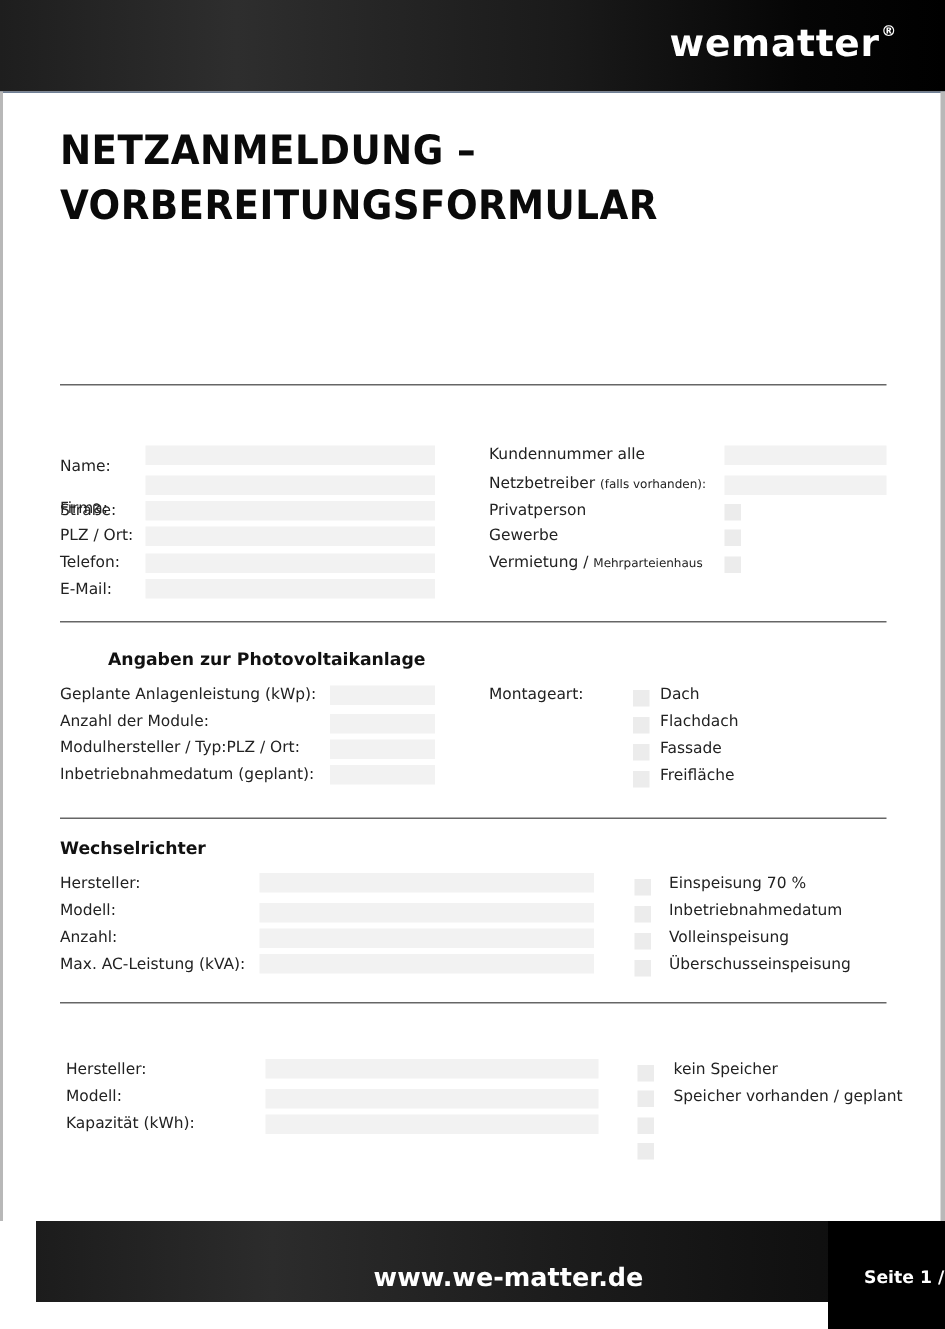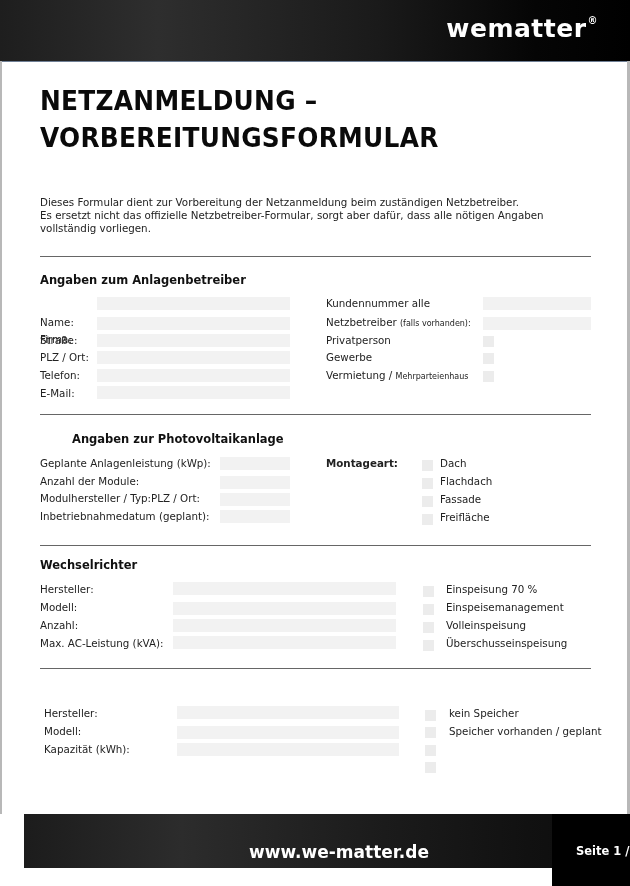--- a/index.html
+++ b/index.html
@@ -16,21 +16,21 @@
   .logo sup { font-size:10px; position:relative; top:-4px; margin-left:1px; font-weight:bold; }
   .title { position:absolute; left:40px; top:82px; font-family:"DejaVu Sans", sans-serif; font-weight:bold;
            font-size:27px; line-height:37px; letter-spacing:0.3px; transform:scaleX(0.92); transform-origin:left; color:#0a0a0a; }
   .subtitle { position:absolute; left:40px; top:170px; font-weight:bold; font-size:11.5px; }
   .intro { position:absolute; left:40px; top:196px; width:560px; font-size:10.3px; line-height:13px; color:#222; }
   .hr { position:absolute; left:40px; width:551px; height:1px; background:#666; }
   .sec-title { position:absolute; font-weight:bold; font-size:11.5px; color:#111; }
   .sec-title small { font-weight:normal; font-size:8.5px; }
   .lbl { position:absolute; font-size:10.3px; color:#222; white-space:nowrap; }
   .lbl small { font-size:8px; }
-  .lbl.bold { font-weight:bold; }
+  .lbl.bold { font-weight:normal; }
   .field { position:absolute; height:13px; background:#f2f2f2; border:none; padding:0; margin:0; }
   .chk { position:absolute; width:11px; height:11px; background:#ececec; }
   .footer { position:absolute; left:0; top:814px; width:630px; height:54px;
             background:linear-gradient(90deg,#1c1c1c 0%,#2c2c2c 25%,#1c1c1c 55%,#111 80%,#0a0a0a 100%);margin-left:24px; }
   .footer-right { position:absolute; left:528px; top:0; width:102px; height:72px; background:#000; }
   .url { position:absolute; left:0; width:630px; top:28px; text-align:center; color:#fff; font-weight:bold; font-size:17px; }
   .url span { position:relative; left:0px; }
   .pagenum { position:absolute; left:552px; top:30px; color:#fff; font-weight:bold; font-size:11.5px; }
 </style>
 </head>
@@ -40,33 +40,27 @@
   <div class="header">
     <div class="logo"><span>wematter</span><sup>®</sup></div>
   </div>
   <div class="border-l"></div>
   <div class="border-r"></div>
 
   <div class="title">
     <div>NETZANMELDUNG –</div>
     <div>VORBEREITUNGSFORMULAR</div>
   </div>
-  <div class="intro">
-    <div>Dieses Formular dient zur Vorbereitung der Netzanmeldung beim zuständigen Netzbetreiber.</div>
-    <div>Es ersetzt nicht das offizielle Netzbetreiber-Formular, sorgt aber dafür, dass alle nötigen Angaben</div>
-    <div>vollständig vorliegen.</div>
-  </div>
 
   <div class="hr" style="top:256px;"></div>
 
-  <div class="sec-title" style="left:40px;top:273px;">Angaben zum Anlagenbetreiber</div>
 
   <div class="lbl" style="left:40px;top:297px;margin-top:36px;">Firma:</div>
   <input class="field" style="left: 97px; top: 297px; width: 193px;" value="">
-  <div class="lbl" style="left:40px;top:316px;">Name:</div>
+  <div class="lbl" style="left:40px;top:305px;">Name:</div>
   <input class="field" style="left: 97px; top: 317px; width: 193px;" value="">
   <div class="lbl" style="left:40px;top:334px;">Straße:</div>
   <input class="field" style="left: 97px; top: 334px; width: 193px;" value="">
   <div class="lbl" style="left:40px;top:351px;">PLZ / Ort:</div>
   <input class="field" style="left: 97px; top: 351px; width: 193px;" value="">
   <div class="lbl" style="left:40px;top:369px;">Telefon:</div>
   <input class="field" style="left: 97px; top: 369px; width: 193px;" value="">
   <div class="lbl" style="left:40px;top:387px;">E-Mail:</div>
   <input class="field" style="left: 97px; top: 386px; width: 193px;" value="">
 
@@ -114,21 +108,21 @@
   <div class="lbl" style="left:40px;top:601px;">Modell:</div>
   <input class="field" style="left: 173px; top: 602px; width: 223px;" value="">
   <div class="lbl" style="left:40px;top:619px;">Anzahl:</div>
   <input class="field" style="left: 173px; top: 619px; width: 223px;" value="">
   <div class="lbl" style="left:40px;top:637px;">Max. AC-Leistung (kVA):</div>
   <input class="field" style="left: 173px; top: 636px; width: 223px;" value="">
 
   <div class="chk" style="left:423px;top:586px;"></div>
   <div class="lbl" style="left:446px;top:583px;">Einspeisung 70 %</div>
   <div class="chk" style="left:423px;top:604px;"></div>
-  <div class="lbl" style="left:446px;top:601px;">Einspeisemanagement</div>
+  <div class="lbl" style="left:446px;top:601px;">Inbetriebnahmedatum</div>
   <div class="chk" style="left:423px;top:622px;"></div>
   <div class="lbl" style="left:446px;top:619px;">Volleinspeisung</div>
   <div class="chk" style="left:423px;top:640px;"></div>
   <div class="lbl" style="left:446px;top:637px;">Überschusseinspeisung</div>
 
   <div class="hr" style="top:668px;"></div>
 
 
   <div class="lbl" style="left:44px;top:707px;">Hersteller:</div>
   <input class="field" style="left: 177px; top: 706px; width: 222px;" value="">

